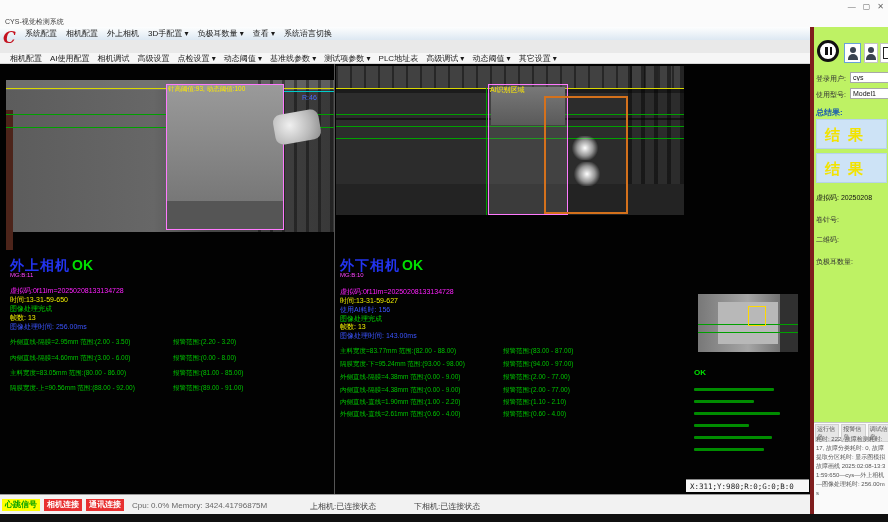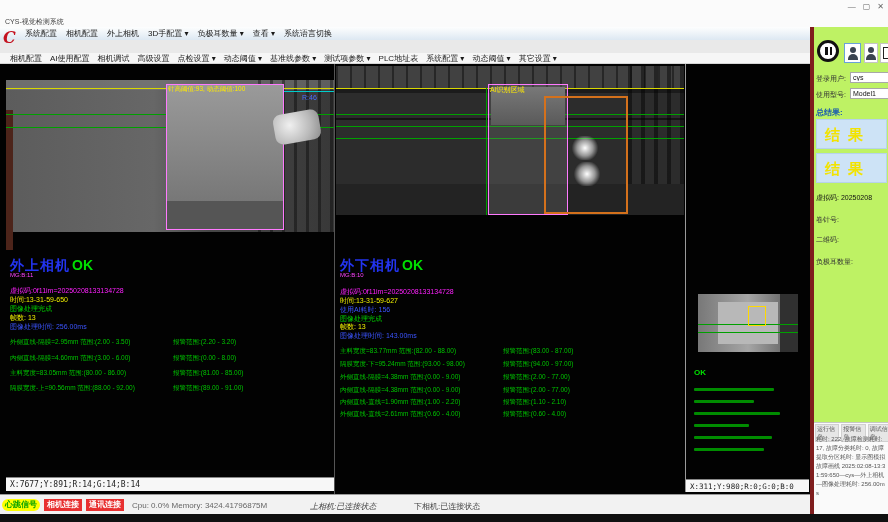--- a/index.html
+++ b/index.html
@@ -105,21 +105,21 @@
   <div class="abs toolbar">
     <span>相机配置</span>
     <span>AI使用配置</span>
     <span>相机调试</span>
     <span>高级设置</span>
     <span>点检设置 ▾</span>
     <span>动态阈值 ▾</span>
     <span>基准线参数 ▾</span>
     <span>测试项参数 ▾</span>
     <span>PLC地址表</span>
-    <span>系统配置 ▾</span>
+    <span>高级调试 ▾</span>
     <span>动态阈值 ▾</span>
     <span>其它设置 ▾</span>
   </div>
 
   <div class="abs main"></div>
   <div class="abs vsep1"></div>
   <div class="abs vsep2"></div>
 
   <div class="abs view" style="left:6px;top:64px;width:328px;height:430px;">
 
@@ -158,26 +158,23 @@
       <span class="alarm">报警范围:(0.00 - 8.00)</span>
     </div>
     <div class="mrow" style="left:4px;top:305px;">
       <span>主料宽度=83.05mm 范围:(80.00 - 86.00)</span>
       <span class="alarm">报警范围:(81.00 - 85.00)</span>
     </div>
     <div class="mrow" style="left:4px;top:320px;">
       <span>隔膜宽度-上=90.56mm 范围:(88.00 - 92.00)</span>
       <span class="alarm">报警范围:(89.00 - 91.00)</span>
     </div>
-    <div class="abs coordbar" style="top:413px;">
-      <span>X:7677;Y:891;R:14;G:14;B:14</span>
-    </div>
-  </div>
-
-  <div class="abs view" style="left:336px;top:64px;width:348px;height:430px;">
+  </div>
+
+  <div class="abs view" style="left:336px;top:64px;width:348px;height:430px;padding-left:16px;">
     <div class="abs" style="left:0;top:2px;width:348px;height:149px;background:#2c2c2c;">
       <div class="abs" style="left:0;top:0;width:348px;height:22px;background:#414141;"></div>
       <div class="abs" style="left:0;top:0;width:348px;height:22px;background:repeating-linear-gradient(90deg,rgba(0,0,0,.4) 0 2px,transparent 2px 14px);"></div>
       <div class="abs" style="left:0;top:22px;width:348px;height:5px;background:#1b1b1b;"></div>
       <div class="abs" style="left:0;top:52px;width:348px;height:2px;background:#141414;"></div>
       <div class="abs" style="left:292px;top:0;width:56px;height:149px;background:repeating-linear-gradient(90deg,rgba(0,0,0,.45) 0 4px,transparent 4px 13px);"></div>
       <div class="abs" style="left:0;top:118px;width:348px;height:31px;background:#232323;"></div>
       <div class="abs hline ylw" style="left:0;top:22px;width:348px;"></div>
       <div class="abs hline grn" style="left:0;top:48px;width:348px;"></div>
       <div class="abs hline grn" style="left:0;top:60px;width:348px;"></div>
@@ -285,23 +282,23 @@
         <span>运行信息</span>
         <span>报警信息</span>
         <span>调试信息</span>
       </div>
       <div class="log-body">耗时: 222, 故障检测耗时: 17, 故障分类耗时: 0, 故障提取分区耗时: 显示图模拟故障画线 2025:02:08-13:31:59:650—cys—外上相机—图像处理耗时: 256.00ms</div>
       <div class="log-scroll"></div>
     </div>
   </div>
 
   <div class="abs statusbar">
-    <span class="badge" style="left:2px;background:#ffff00;color:#00a000;border-radius:6px;">心跳信号</span>
+    <span class="badge" style="left:2px;background:#ffff00;color:#00a000;">心跳信号</span>
     <span class="badge" style="left:44px;background:#e83030;color:#fff;">相机连接</span>
     <span class="badge" style="left:86px;background:#e83030;color:#fff;">通讯连接</span>
     <span class="sb-txt" style="left:132px;">Cpu: 0.0% Memory: 3424.41796875M</span>
-    <span class="sb-txt" style="left:310px;color:#444;font-style:italic;">上相机:已连接状态</span>
+    <span class="sb-txt" style="left:310px;color:#444;">上相机:已连接状态</span>
     <span class="sb-txt" style="left:414px;color:#444;">下相机:已连接状态</span>
   </div>
 
   <div class="abs bottom-strip"></div>
 
 </div>
 
 </body></html>

